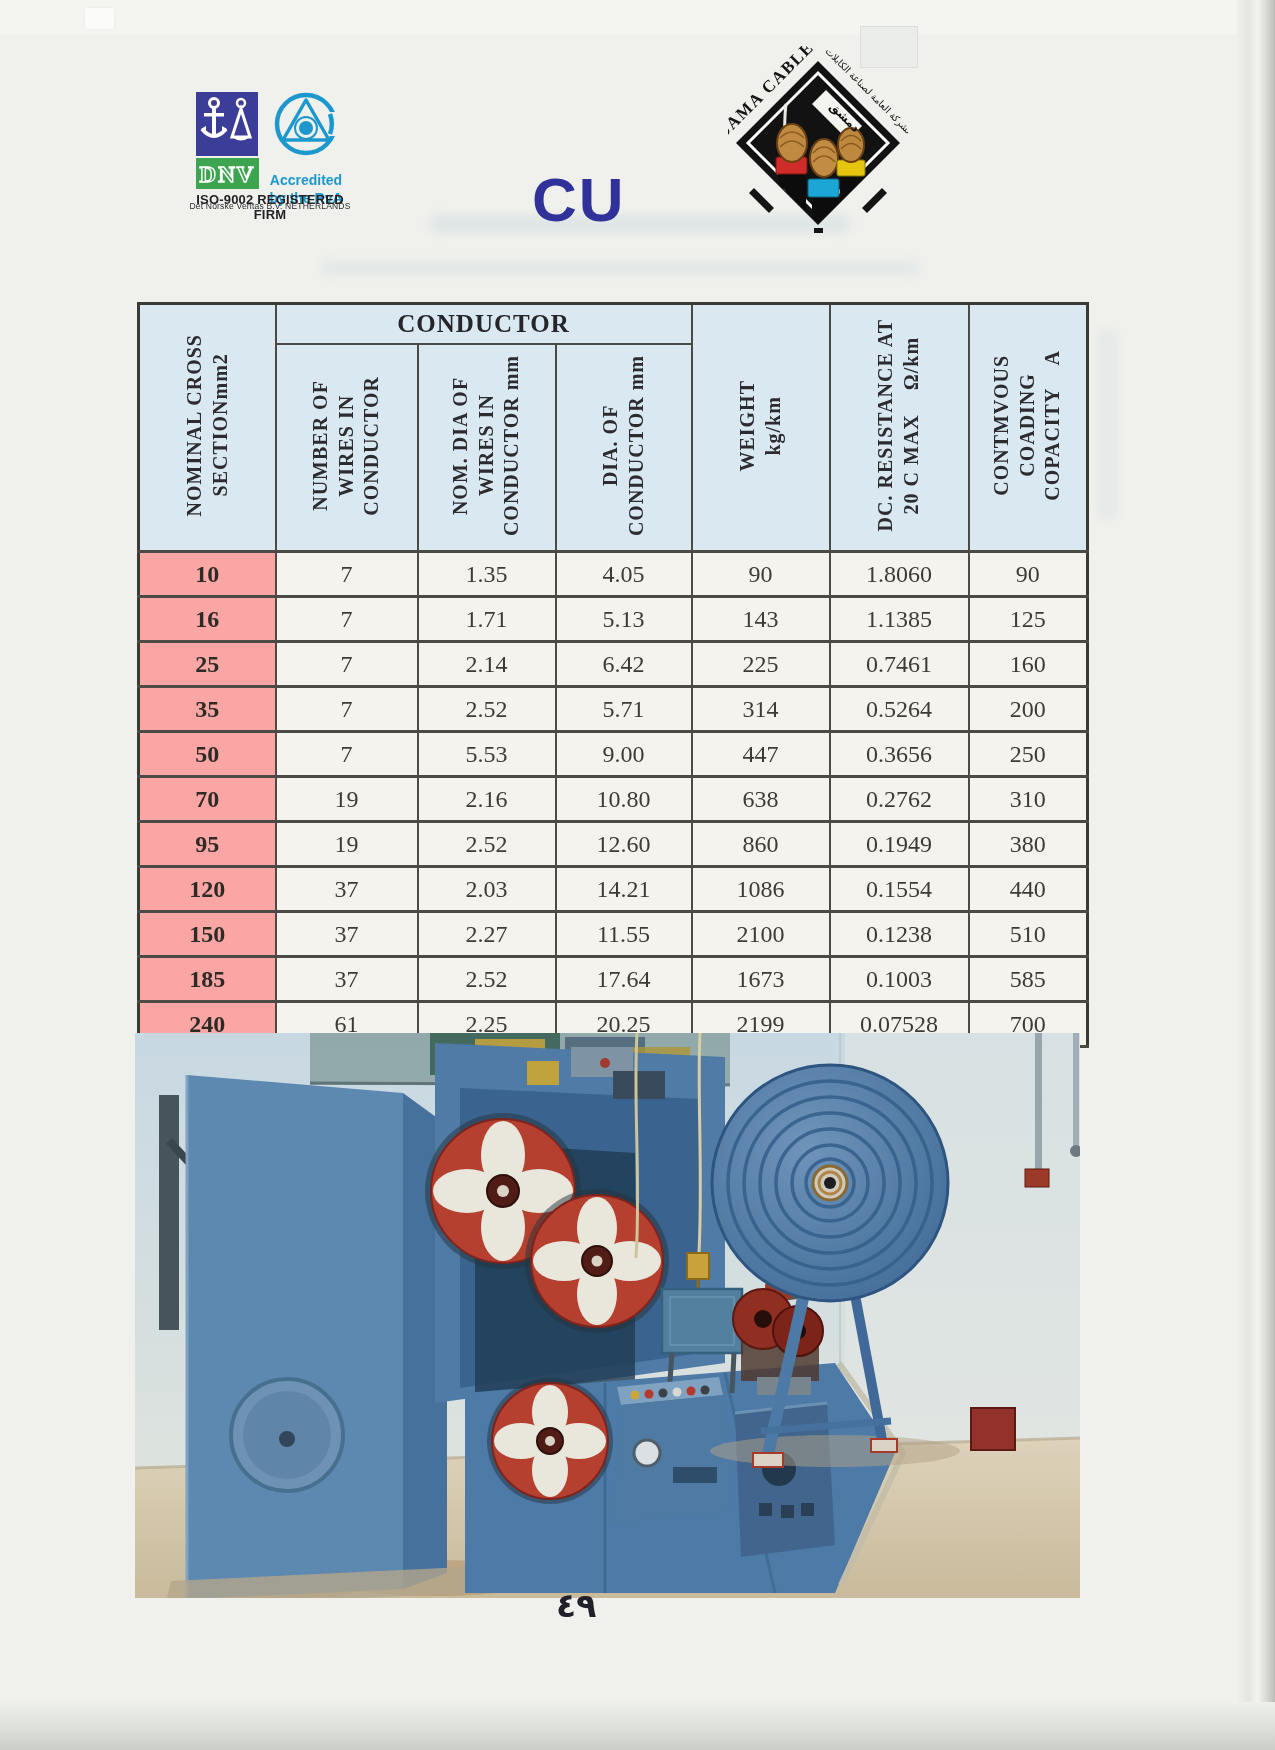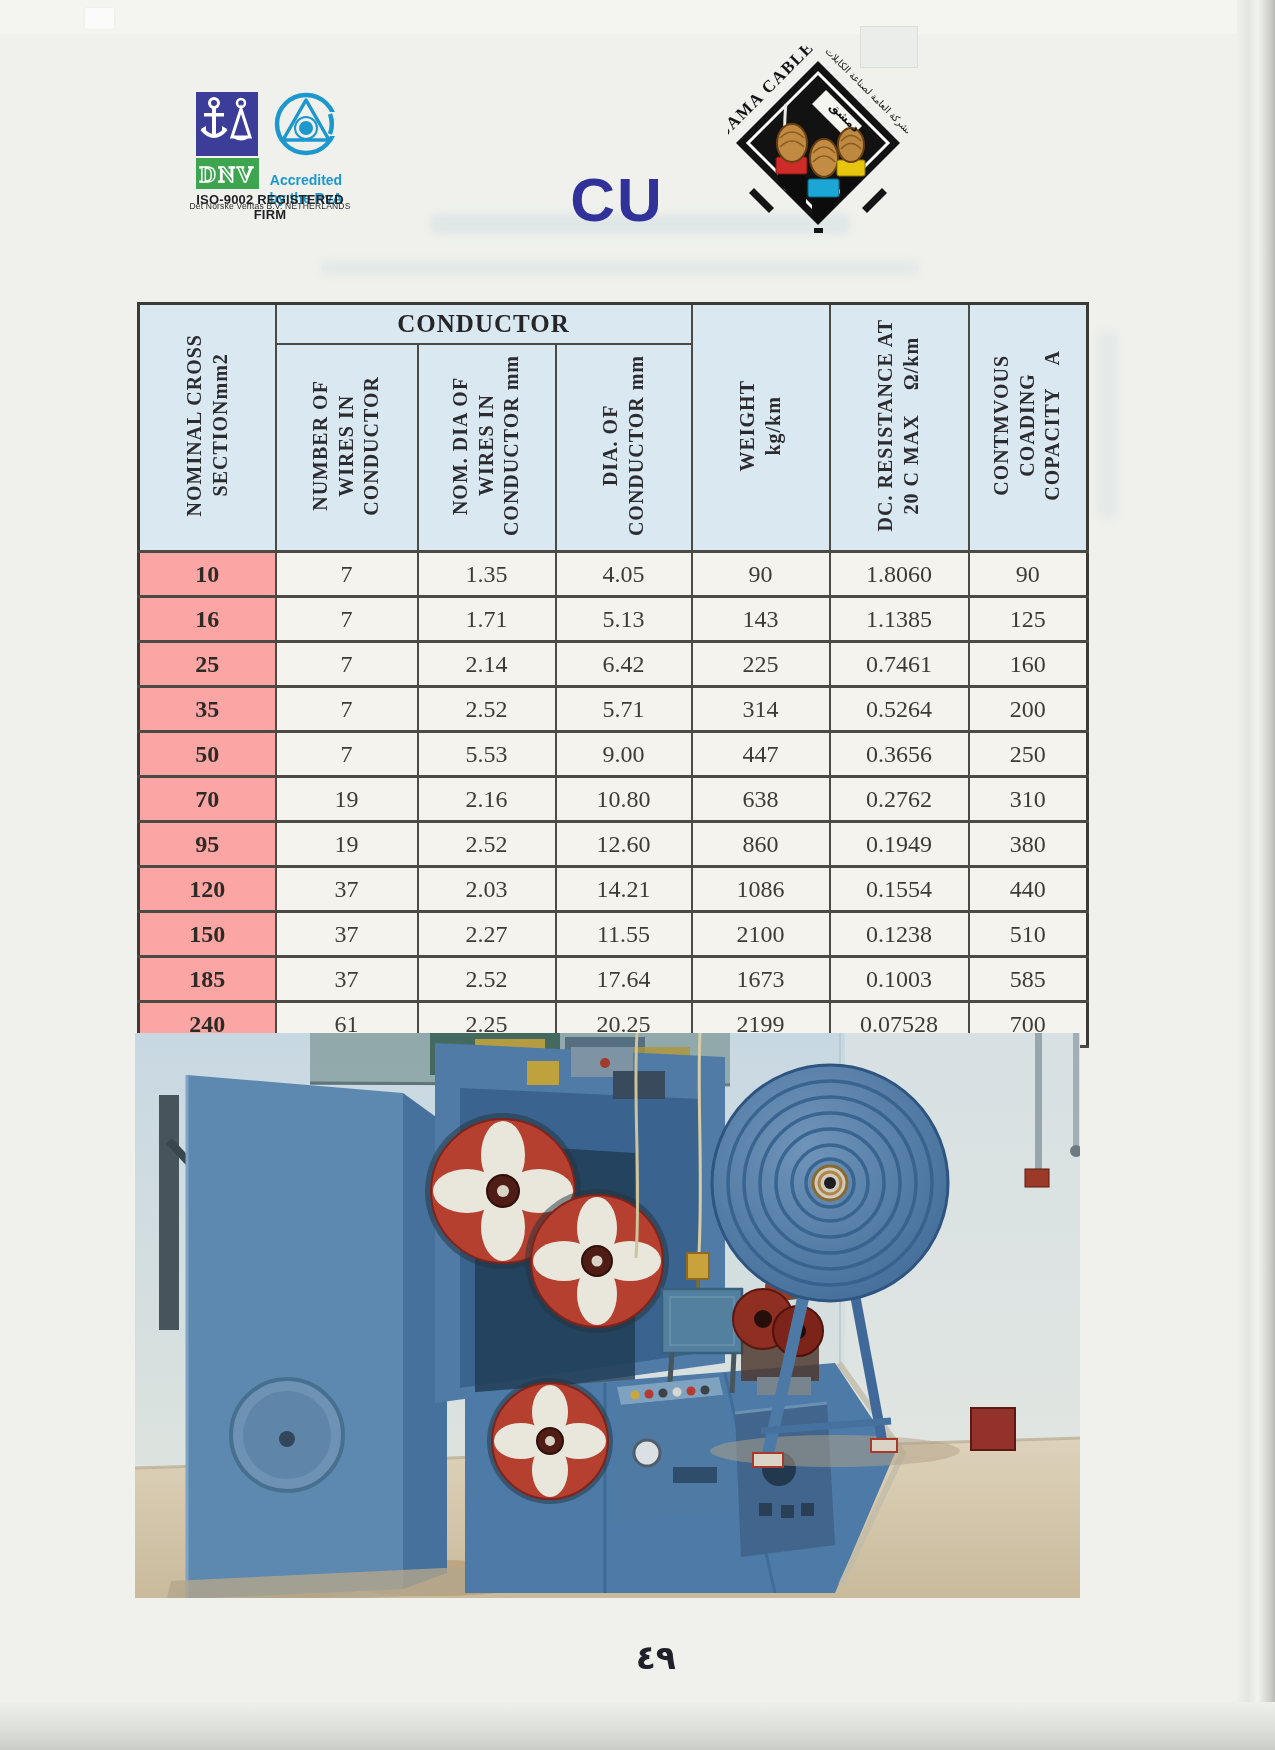--- a/index.html
+++ b/index.html
@@ -27,21 +27,21 @@
       font-size:14px; line-height:1.25; color:#1c98ce; font-weight:700; }
   .iso-line { position:absolute; left:186px; top:192px; width:168px; text-align:center;
       font-size:13px; font-weight:700; letter-spacing:.2px; color:#1f1f24; }
   .dnv-sub { position:absolute; left:182px; top:201px; width:176px; text-align:center;
       font-size:8.5px; color:#2a2a30; letter-spacing:.2px; }
 
   
   .dama { position:absolute; left:728px; top:46px; width:180px; height:190px; }
 
   
-  .cu-title { position:absolute; left:532px; top:164px; width:170px; text-align:center;
+  .cu-title { position:absolute; left:532px; top:164px; width:170px; text-align:left;
       font-size:62px; font-weight:800; letter-spacing:2px; color:#31319a;
       font-family:"Liberation Sans",sans-serif; }
 
   
   .spec-table { position:absolute; left:137px; top:302px; width:949px; border-collapse:collapse;
       table-layout:fixed; background:#f4f3ed; border:3px solid #3b3a34;
       font-family:"Liberation Serif","DejaVu Serif",serif; }
   .spec-table th, .spec-table td { border:2px solid #4b4a44; padding:0; }
   .spec-table thead th { background:#d9e8f1; }
   .w0{width:137px}.w1{width:142px}.w2{width:138px}.w3{width:136px}.w4{width:138px}.w5{width:139px}.w6{width:119px}
@@ -53,21 +53,21 @@
       white-space:pre-wrap; text-align:center; font-weight:700; font-size:20px;
       line-height:1.28; letter-spacing:1px; color:#2c2c30; }
   .spec-table tbody td { height:42px; text-align:center; font-size:24px; color:#3c3b35;
       border-top-width:3px; border-bottom-width:3px; background:#f4f3ed; }
   .spec-table tbody td.c0 { font-weight:700; background:#fca5a5; color:#2c2b26; }
 
   
   .photo { position:absolute; left:135px; top:1033px; width:945px; height:565px; }
 
   
-  .page-no { position:absolute; left:556px; top:1638px; width:120px; text-align:right;
+  .page-no { position:absolute; left:556px; top:1586px; width:120px; text-align:left;
       font-family:"DejaVu Sans",sans-serif; font-size:33px; font-weight:700; color:#20202a; }
 </style>
 </head>
 <body>
 
 <div class="page">
 
   <div class="band-top"></div>
   <div class="chip-topleft"></div>
   <div class="ghost-square"></div>

